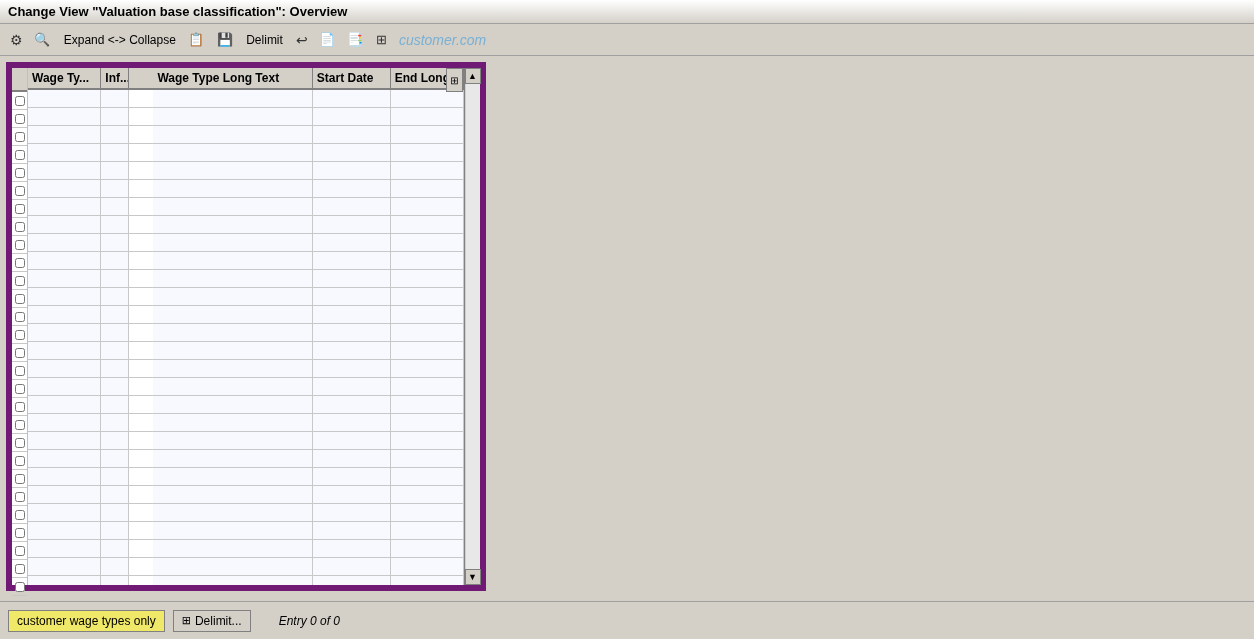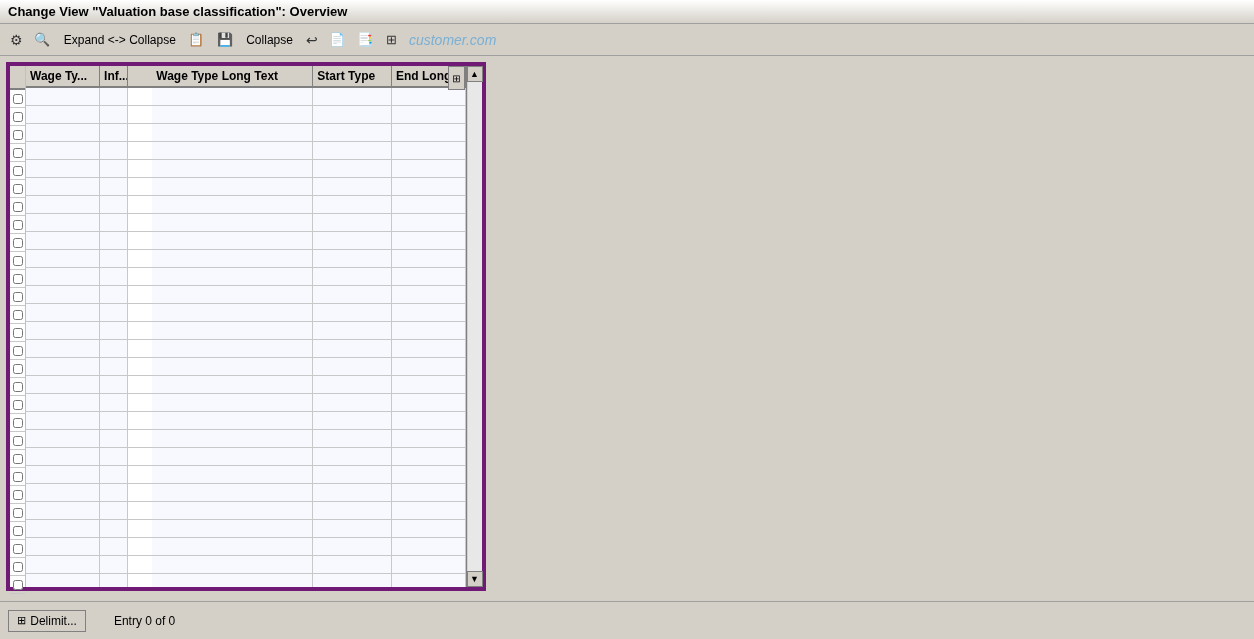--- a/index.html
+++ b/index.html
@@ -69,21 +69,21 @@
       background: #d4d0c8;
       padding: 6px;
       display: flex;
       flex-direction: column;
       height: calc(639px - 32px - 28px - 38px);
     }
 
     
     .table-container {
       background: #ffffff;
-      border: 4px solid #701a75;
+      border: 6px solid #701a75;
       width: 480px;
       height: 100%;
       display: flex;
       flex-direction: column;
       position: relative;
     }
 
     .table-wrapper {
       display: flex;
       width: 100%;
@@ -231,20 +231,21 @@
       font-size: 12px;
       display: flex;
       align-items: center;
       gap: 4px;
     }
 
     .status-text {
       font-size: 12px;
       color: #000;
       margin-left: 20px;
+      font-style: italic;
     }
   </style>
 </head>
 <body>
 
 <div class="title-bar">
   <span>Change View "Valuation base classification": Overview</span>
 </div>
 
 <div class="toolbar">
@@ -263,21 +264,21 @@
 
   <button class="toolbar-btn" title="New Entries">
     <span style="font-size:13px;">📋</span>
   </button>
 
   <button class="toolbar-btn" title="Save">
     <span style="font-size:13px;">💾</span>
   </button>
 
   <button class="toolbar-text-btn">
-    <span>Collapse</span>
+    <span>Delimit</span>
   </button>
 
   <button class="toolbar-btn" title="Undo">
     <span style="font-size:14px;">↩</span>
   </button>
 
   <button class="toolbar-btn" title="Copy">
     <span style="font-size:13px;">📄</span>
   </button>
   <button class="toolbar-btn" title="Details">
@@ -386,21 +387,21 @@
               </div>
             </div>
         </div>
 
         <div class="data-table">
 
           <div class="table-header">
             <div class="col-header col-wage-type">Wage Ty...</div>
             <div class="col-header col-inf">Inf...</div>
             <div class="col-header col-long-text">Wage Type Long Text</div>
-            <div class="col-header col-start-date">Start Type</div>
+            <div class="col-header col-start-date">Start Date</div>
             <div class="col-header col-end-date">End Long</div>
           </div>
 
           <div class="table-body" id="table-body">
           <div class="table-row">
                 <div class="table-cell col-wage-type"></div>
                 <div class="table-cell col-inf"></div>
                 <div class="table-cell col-long-text"></div>
                 <div class="table-cell col-start-date"></div>
                 <div class="table-cell col-end-date"></div>
@@ -605,18 +606,21 @@
       </div>
 
       <div class="corner-icon" style="position:absolute; top:0; right:17px; width:17px; height:24px; background:#d4d0c8; border:1px solid #808080; display:flex; align-items:center; justify-content:center;">
         <span style="font-size:10px;">⊞</span>
       </div>
     </div>
   </div>
 </div>
 
 <div class="status-bar">
+  <button class="status-btn">
+    <span>customer wage types only</span>
+  </button>
   <button class="position-btn">
     <span style="font-size:11px;">⊞</span>
     <span>Delimit...</span>
   </button>
   <span class="status-text">Entry 0 of 0</span>
 </div>
 
 </body></html>

